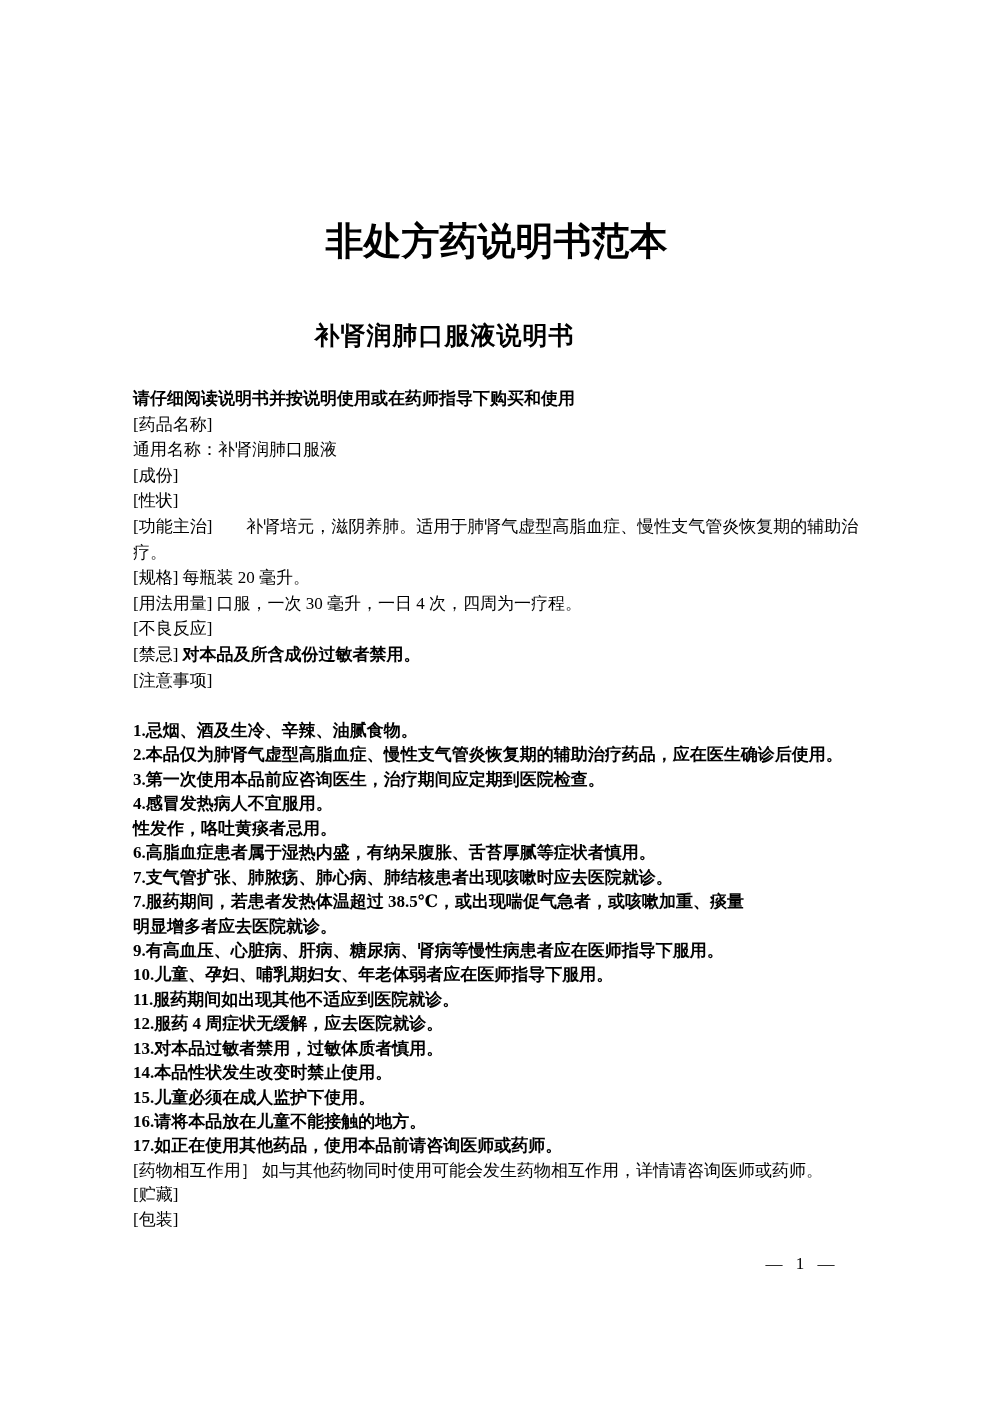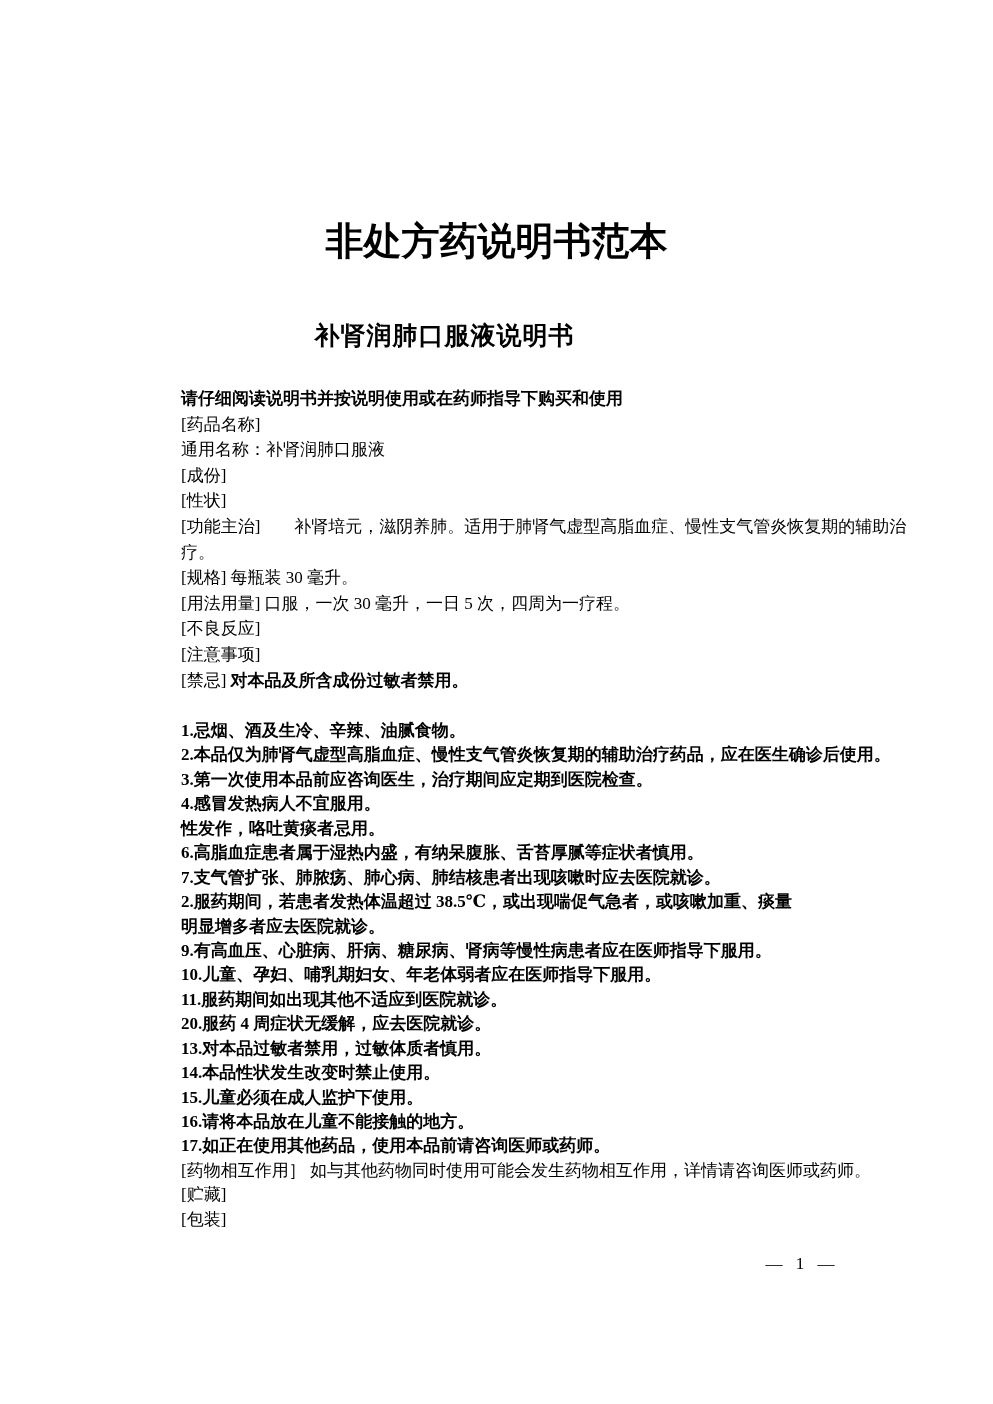--- a/index.html
+++ b/index.html
@@ -7,62 +7,62 @@
         font-family:"Liberation Serif","DejaVu Serif",serif;overflow:hidden;border-radius:9px;}
   .doc-title{position:absolute;top:216px;left:0;width:993px;text-align:center;
         font-size:38px;font-weight:700;white-space:pre;}
   .doc-subtitle{position:absolute;top:319px;left:0;width:889px;text-align:center;
         font-size:25px;font-weight:700;letter-spacing:1px;
         font-family:"Liberation Sans","DejaVu Sans",sans-serif;white-space:pre;}
   .block-a{position:absolute;left:133px;top:386px;width:780px;}
   .block-a .line{height:25.6px;line-height:25.6px;}
   .block-b{position:absolute;left:133px;top:719px;width:780px;}
   .block-b .line{height:24.45px;line-height:24.45px;}
-  .line{font-size:17px;white-space:pre;margin-left:48px;}
+  .line{font-size:17px;white-space:pre;}
   .b{font-weight:700;}
   .page-number{position:absolute;top:1254px;left:722px;width:156px;text-align:center;
         font-size:17px;word-spacing:9px;white-space:pre;}
 </style>
 </head>
 <body>
 
 <div class="page">
 
   <div class="doc-title">非处方药说明书范本</div>
   <div class="doc-subtitle">补肾润肺口服液说明书</div>
 
   <div class="block-a">
     <div class="line b">请仔细阅读说明书并按说明使用或在药师指导下购买和使用</div>
     <div class="line">[药品名称]</div>
     <div class="line">通用名称：补肾润肺口服液</div>
     <div class="line">[成份]</div>
     <div class="line">[性状]</div>
     <div class="line">[功能主治]　　补肾培元，滋阴养肺。适用于肺肾气虚型高脂血症、慢性支气管炎恢复期的辅助治</div>
     <div class="line">疗。</div>
-    <div class="line">[规格] 每瓶装 30 毫升。</div>
-    <div class="line">[用法用量] 口服，一次 30 毫升，一日 5 次，四周为一疗程。</div>
+    <div class="line">[规格] 每瓶装 20 毫升。</div>
+    <div class="line">[用法用量] 口服，一次 30 毫升，一日 4 次，四周为一疗程。</div>
     <div class="line">[不良反应]</div>
+    <div class="line"><span>[禁忌] </span><span class="b">对本品及所含成份过敏者禁用。</span></div>
     <div class="line">[注意事项]</div>
-    <div class="line"><span>[禁忌] </span><span class="b">对本品及所含成份过敏者禁用。</span></div>
   </div>
 
   <div class="block-b">
     <div class="line b">1.忌烟、酒及生冷、辛辣、油腻食物。</div>
     <div class="line b">2.本品仅为肺肾气虚型高脂血症、慢性支气管炎恢复期的辅助治疗药品，应在医生确诊后使用。</div>
     <div class="line b">3.第一次使用本品前应咨询医生，治疗期间应定期到医院检查。</div>
     <div class="line b">4.感冒发热病人不宜服用。</div>
     <div class="line b">性发作，咯吐黄痰者忌用。</div>
     <div class="line b">6.高脂血症患者属于湿热内盛，有纳呆腹胀、舌苔厚腻等症状者慎用。</div>
     <div class="line b">7.支气管扩张、肺脓疡、肺心病、肺结核患者出现咳嗽时应去医院就诊。</div>
-    <div class="line b">2.服药期间，若患者发热体温超过 38.5℃，或出现喘促气急者，或咳嗽加重、痰量</div>
+    <div class="line b">7.服药期间，若患者发热体温超过 38.5℃，或出现喘促气急者，或咳嗽加重、痰量</div>
     <div class="line b">明显增多者应去医院就诊。</div>
     <div class="line b">9.有高血压、心脏病、肝病、糖尿病、肾病等慢性病患者应在医师指导下服用。</div>
     <div class="line b">10.儿童、孕妇、哺乳期妇女、年老体弱者应在医师指导下服用。</div>
     <div class="line b">11.服药期间如出现其他不适应到医院就诊。</div>
-    <div class="line b">20.服药 4 周症状无缓解，应去医院就诊。</div>
+    <div class="line b">12.服药 4 周症状无缓解，应去医院就诊。</div>
     <div class="line b">13.对本品过敏者禁用，过敏体质者慎用。</div>
     <div class="line b">14.本品性状发生改变时禁止使用。</div>
     <div class="line b">15.儿童必须在成人监护下使用。</div>
     <div class="line b">16.请将本品放在儿童不能接触的地方。</div>
     <div class="line b">17.如正在使用其他药品，使用本品前请咨询医师或药师。</div>
     <div class="line">[药物相互作用］ 如与其他药物同时使用可能会发生药物相互作用，详情请咨询医师或药师。</div>
     <div class="line">[贮藏]</div>
     <div class="line">[包装]</div>
   </div>
 

